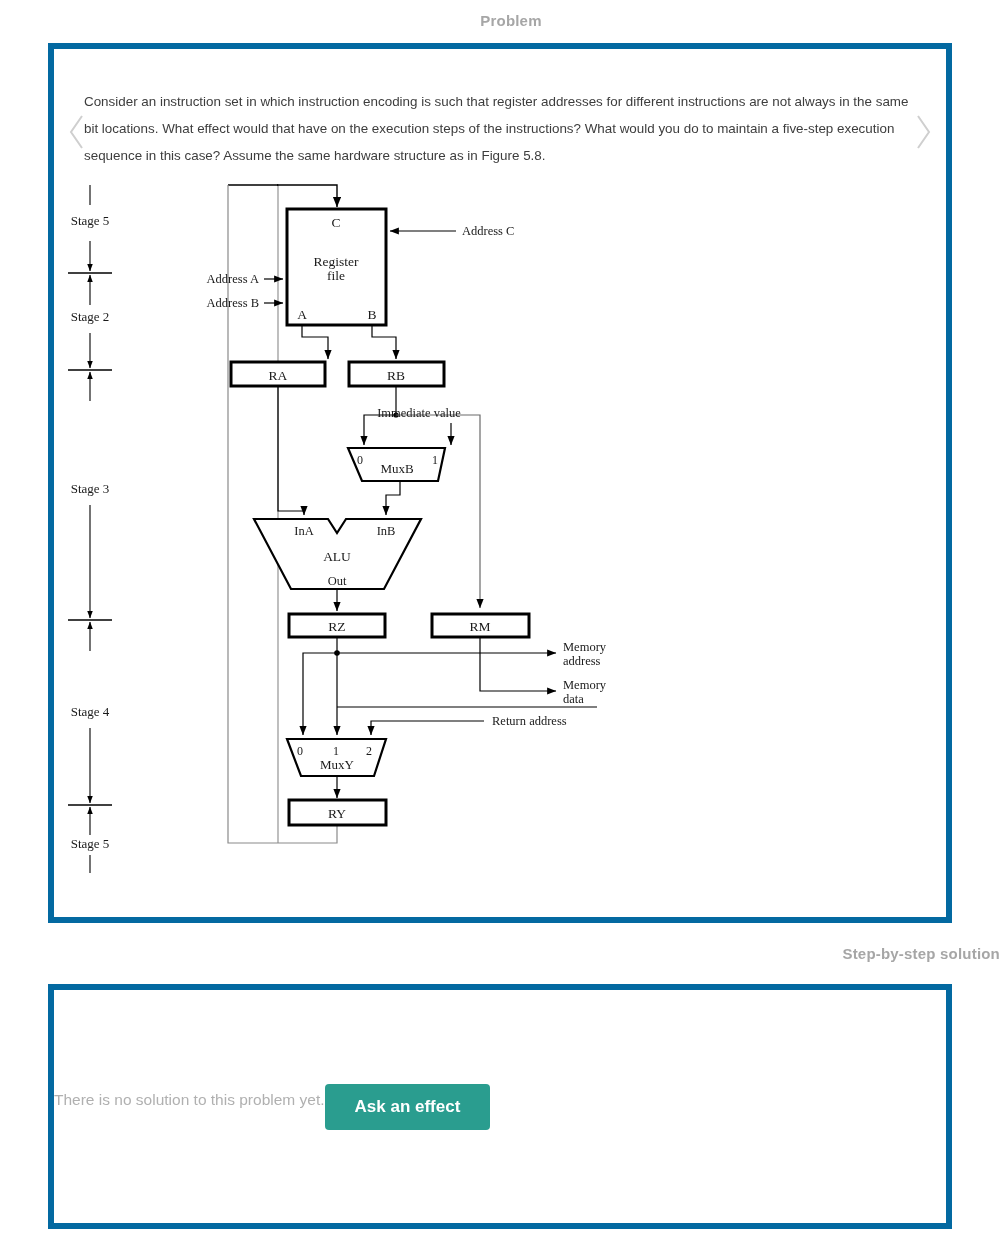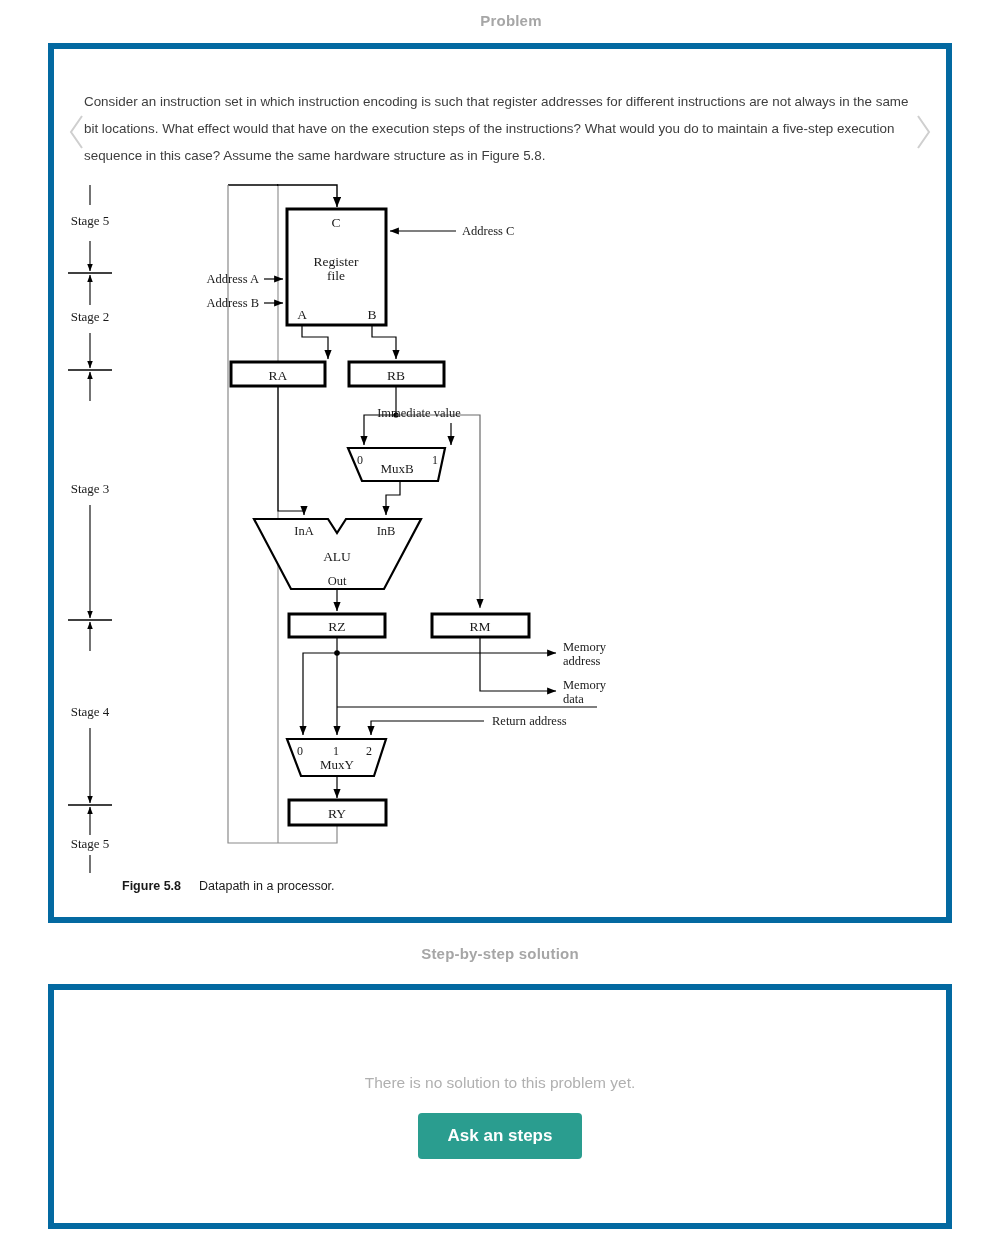--- a/index.html
+++ b/index.html
@@ -63,21 +63,21 @@
   .caption{
     margin:6px 0 0 58px;
     font-size:12.5px;
     color:#1a1a1a;
   }
   .caption b{font-weight:bold;}
   .caption .cap-text{margin-left:18px;font-size:12.5px;}
 
   
   .solution-body{
-    display:flex;flex-direction:column;align-items:center;
+    display:flex;align-items:center;
     justify-content:flex-start;
     padding-top:78px;
   }
   .solution-line{
     color:#b0b0b0;
     font-size:15.5px;
     line-height:29px;
   }
   #ask-expert-button{
     margin-top:16px;
@@ -258,28 +258,25 @@
 
           <text x="233" y="572" font-size="12">0</text>
           <text x="269" y="572" font-size="12">1</text>
           <text x="302" y="572" font-size="12">2</text>
           <text x="273" y="586" font-size="13" text-anchor="middle">MuxY</text>
 
           <text x="273" y="635" font-size="13.5" text-anchor="middle">RY</text>
         </g>
       </svg>
 
-      <div class="caption">
-        <b>Figure 5.8</b><span class="cap-text">Datapath in a processor.</span>
-      </div>
     </div>
   </div>
 
-  <div class="section-title" id="solution-title" style="margin-top:22px;">Step-by-step solution</div>
+  <div class="section-title" id="solution-title" style="margin-top:22px;text-align:right;">Step-by-step solution</div>
 
   <div class="card" id="solution-card">
     <div class="solution-body">
       <div class="solution-line">There is no solution to this problem yet.</div>
-      <button id="ask-expert-button" style="background: rgb(42, 157, 143);">Ask an steps</button>
+      <button id="ask-expert-button" style="background: rgb(42, 157, 143);">Ask an effect</button>
     </div>
   </div>
 
 </div>
 
 </body></html>

